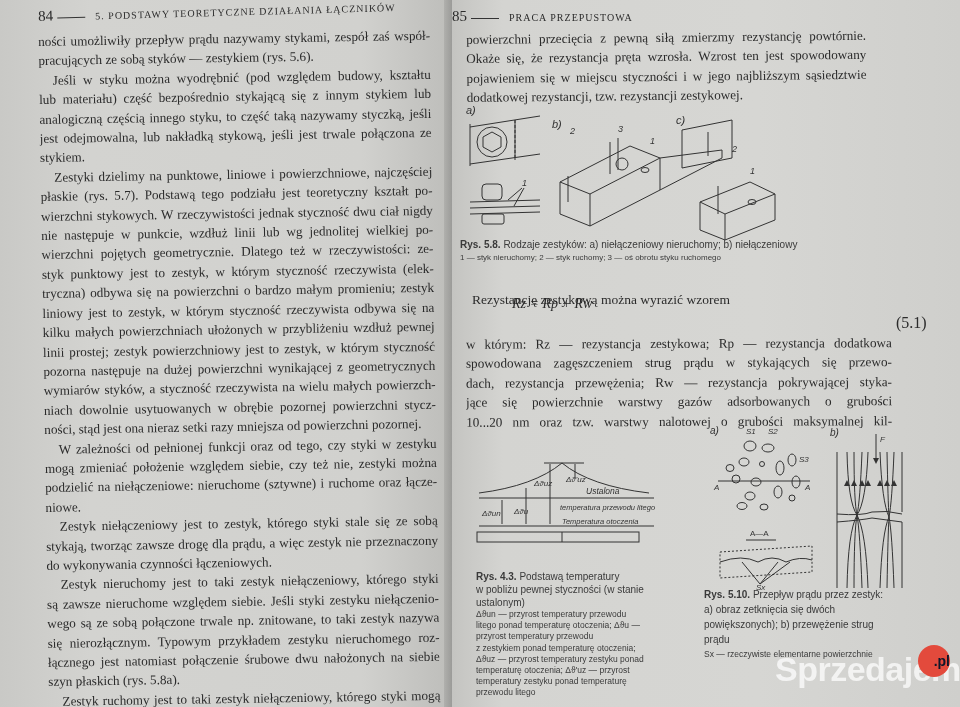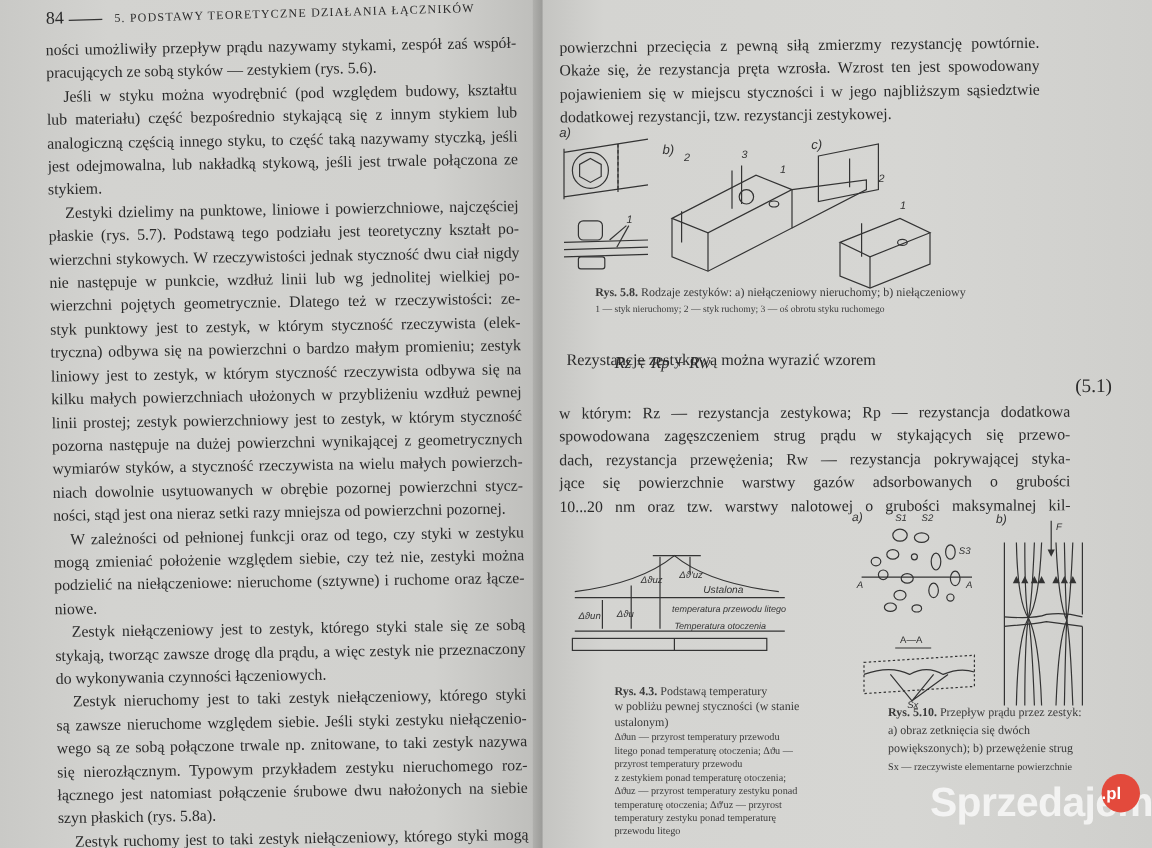--- a/index.html
+++ b/index.html
@@ -16,35 +16,35 @@
   .text-block { position:absolute; font-size:13.2px; line-height:19.4px; text-align:justify; }
   .left-text { left:38px; top:32px; width:392px; transform:rotate(-0.9deg); transform-origin:left top; }
   .right-text { left:14px; top:30px; width:400px; transform:rotate(-0.6deg); transform-origin:left top; }
   .line { display:block; white-space:nowrap; overflow:hidden; text-align-last:justify; }
   .line.last { text-align-last:left; }
   .indent { padding-left:14px; }
   b { font-weight:bold; }
   .fig { position:absolute; }
   .fig svg { display:block; }
   .fig58 { left:8px; top:102px; width:330px; height:140px; }
-  .caption { position:absolute; font-family:Liberation Serif, serif; font-size:10px; line-height:13px; color:#3a3a3a;margin-left:36px; }
+  .caption { position:absolute; font-family:Liberation Sans, sans-serif; font-size:10px; line-height:13px; color:#3a3a3a; }
   .cap58 { left:8px; top:238px; width:420px; }
   .cap58 .legend { font-size:8px; }
   .formula-intro { position:absolute; left:20px; top:292px; font-size:13.5px; }
   .formula { position:absolute; left:60px; top:296px; font-size:14px; font-style:italic; }
   .formula-num { position:absolute; left:444px; top:314px; font-size:16px; }
   .explain { left:14px; top:334px; width:426px; transform:rotate(-0.2deg); }
   .fig59 { left:22px; top:458px; width:170px; height:100px; }
   .cap59 { left:24px; top:570px; width:200px; }
   .cap59 .legend { font-size:8.5px; line-height:11.2px; }
   .fig510 { left:250px; top:422px; width:210px; height:168px; }
   .cap510 { left:252px; top:587px; width:200px; line-height:15px; }
   .cap510 .legend { font-size:8.5px; }
   .watermark { position:absolute; left:775px; top:650px; font-family:"Liberation Sans", sans-serif; font-weight:bold; font-size:34px; color:rgba(255,255,255,0.72); letter-spacing:-0.5px; }
-  .wm-badge { position:absolute; left:918px; top:645px; width:32px; height:32px; border-radius:50%; background:#e34a3c; color:#ffffff; font-family:"Liberation Sans", sans-serif; font-weight:bold; font-size:14px; text-align:left; line-height:32px; }
+  .wm-badge { position:absolute; left:918px; top:645px; width:32px; height:32px; border-radius:50%; background:#e34a3c; color:#0f172a; font-family:"Liberation Sans", sans-serif; font-weight:bold; font-size:14px; text-align:right; line-height:32px; }
 </style>
 </head>
 <body>
 
 <div class="page page-left">
   <div class="running-head left-head">
     <span class="num">84</span><span class="rule"></span><span>5. Podstawy teoretyczne działania łączników</span>
   </div>
   <div class="text-block left-text">
     <span class="line">ności umożliwiły przepływ prądu nazywamy stykami, zespół zaś współ-</span>
@@ -83,20 +83,23 @@
     <span class="line last">szyn płaskich (rys. 5.8a).</span>
     <span class="line indent">Zestyk ruchomy jest to taki zestyk niełączeniowy, którego styki mogą</span>
     <span class="line">się względem siebie swobodnie przemieszczać, nie tracąc połączenia</span>
 
   </div>
 </div>
 
 <div class="gutter"></div>
 
 <div class="page page-right">
+  <div class="running-head right-head">
+    <span class="num">85</span><span class="rule"></span><span>Praca przepustowa</span>
+  </div>
 
   <div class="text-block right-text">
     <span class="line">powierzchni przecięcia z pewną siłą zmierzmy rezystancję powtórnie.</span>
     <span class="line">Okaże się, że rezystancja pręta wzrosła. Wzrost ten jest spowodowany</span>
     <span class="line">pojawieniem się w miejscu styczności i w jego najbliższym sąsiedztwie</span>
     <span class="line last">dodatkowej rezystancji, tzw. rezystancji zestykowej.</span>
   </div>
 
   <div class="fig fig58">
     <svg width="330" height="140" viewBox="0 0 330 140">
@@ -260,18 +263,19 @@
         <text x="54" y="168" font-size="8">Sx</text>
         <text x="128" y="14">b)</text>
         <text x="178" y="20" font-size="8">F</text>
       </g>
     </svg>
   </div>
   <div class="caption cap510">
     <div><b>Rys. 5.10.</b> <span>Przepływ prądu przez zestyk:</span></div>
     <div>a) obraz zetknięcia się dwóch</div>
     <div>powiększonych); b) przewężenie strug</div>
+    <div>prądu</div>
     <div class="legend">Sx — rzeczywiste elementarne powierzchnie</div>
   </div>
 </div>
 
 <div class="watermark">Sprzedajemy</div>
 <div class="wm-badge">.pl</div>
 
 </body></html>

